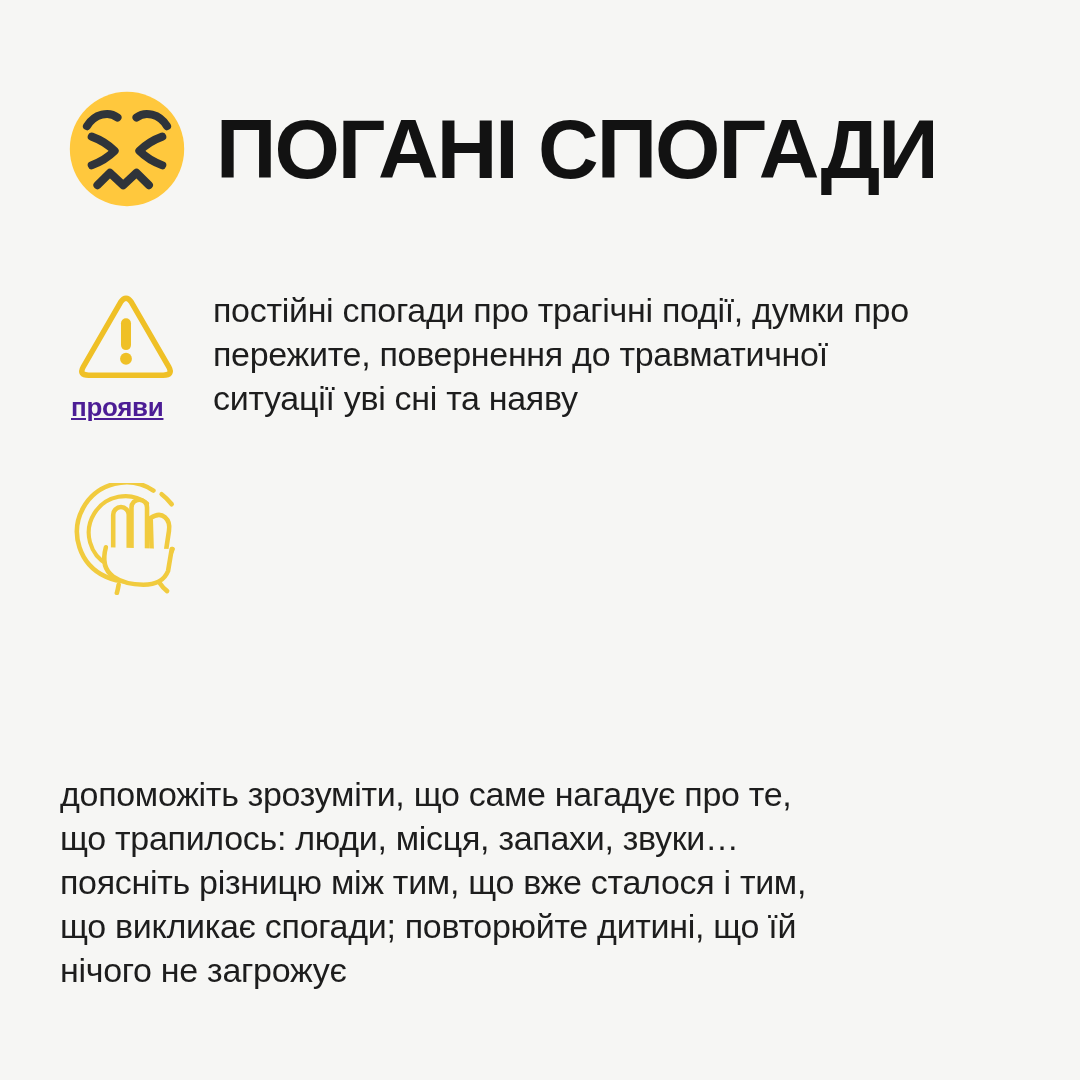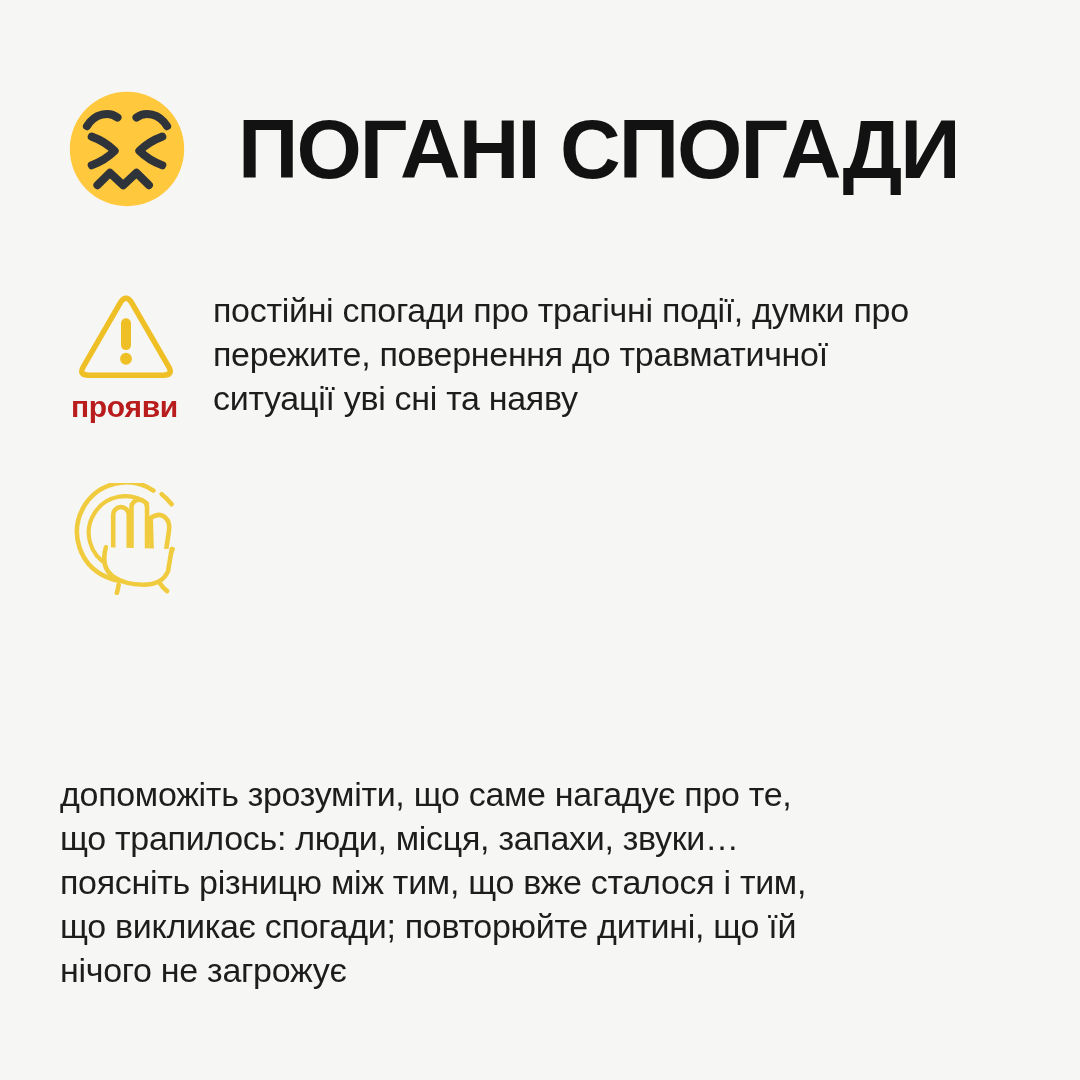--- a/index.html
+++ b/index.html
@@ -8,44 +8,45 @@
     background: #f6f6f4;
     font-family: "Liberation Sans", sans-serif;
     position: relative;
     overflow: hidden;
   }
   .page { position: absolute; inset: 0; }
 
   
   .header {
     position: absolute; top: 88px; left: 66px;
-    display: flex; align-items: center; gap: 50px;
+    display: flex; align-items: center; gap: 28px;
   }
   .emoji { width: 122px; height: 122px; flex: 0 0 122px; }
   .title {
     margin: 0;
     font-size: 84px; font-weight: 700;
     letter-spacing: -2px;
     color: #121212;
     white-space: nowrap;
   }
 
   
   .row { position: absolute; left: 60px; display: flex; align-items: flex-start; }
   .row1 { top: 288px; }
   .row2 { top: 483px; }
   .row3 { top: 772px; }
 
   .icon-col { width: 153px; flex: 0 0 153px; display: flex; flex-direction: column; align-items: flex-start; }
 
   .label {
-    font-size: 30px; font-weight: 700; line-height: 42px;
+    font-size: 26px; font-weight: 700; line-height: 42px;
     letter-spacing: -0.3px;
-    color: #b91c1c;
+    color: #4c1d95;
     white-space: pre-line;
+    text-decoration: underline;
   }
   .row1 .label { margin: 4px 0 0 11px; }
   .row2 .label { margin: 8px 0 0 2px; }
   .row3 .label { margin: 14px 0 0 15px; }
 
   .icon-triangle { width: 102px; height: 92px; margin: 2px 0 0 15px; }
   .icon-hand     { width: 128px; height: 112px; margin: 0 0 0 2px; }
   .icon-stars    { width: 152px; height: 96px; margin: 0; }
 
   .text {

